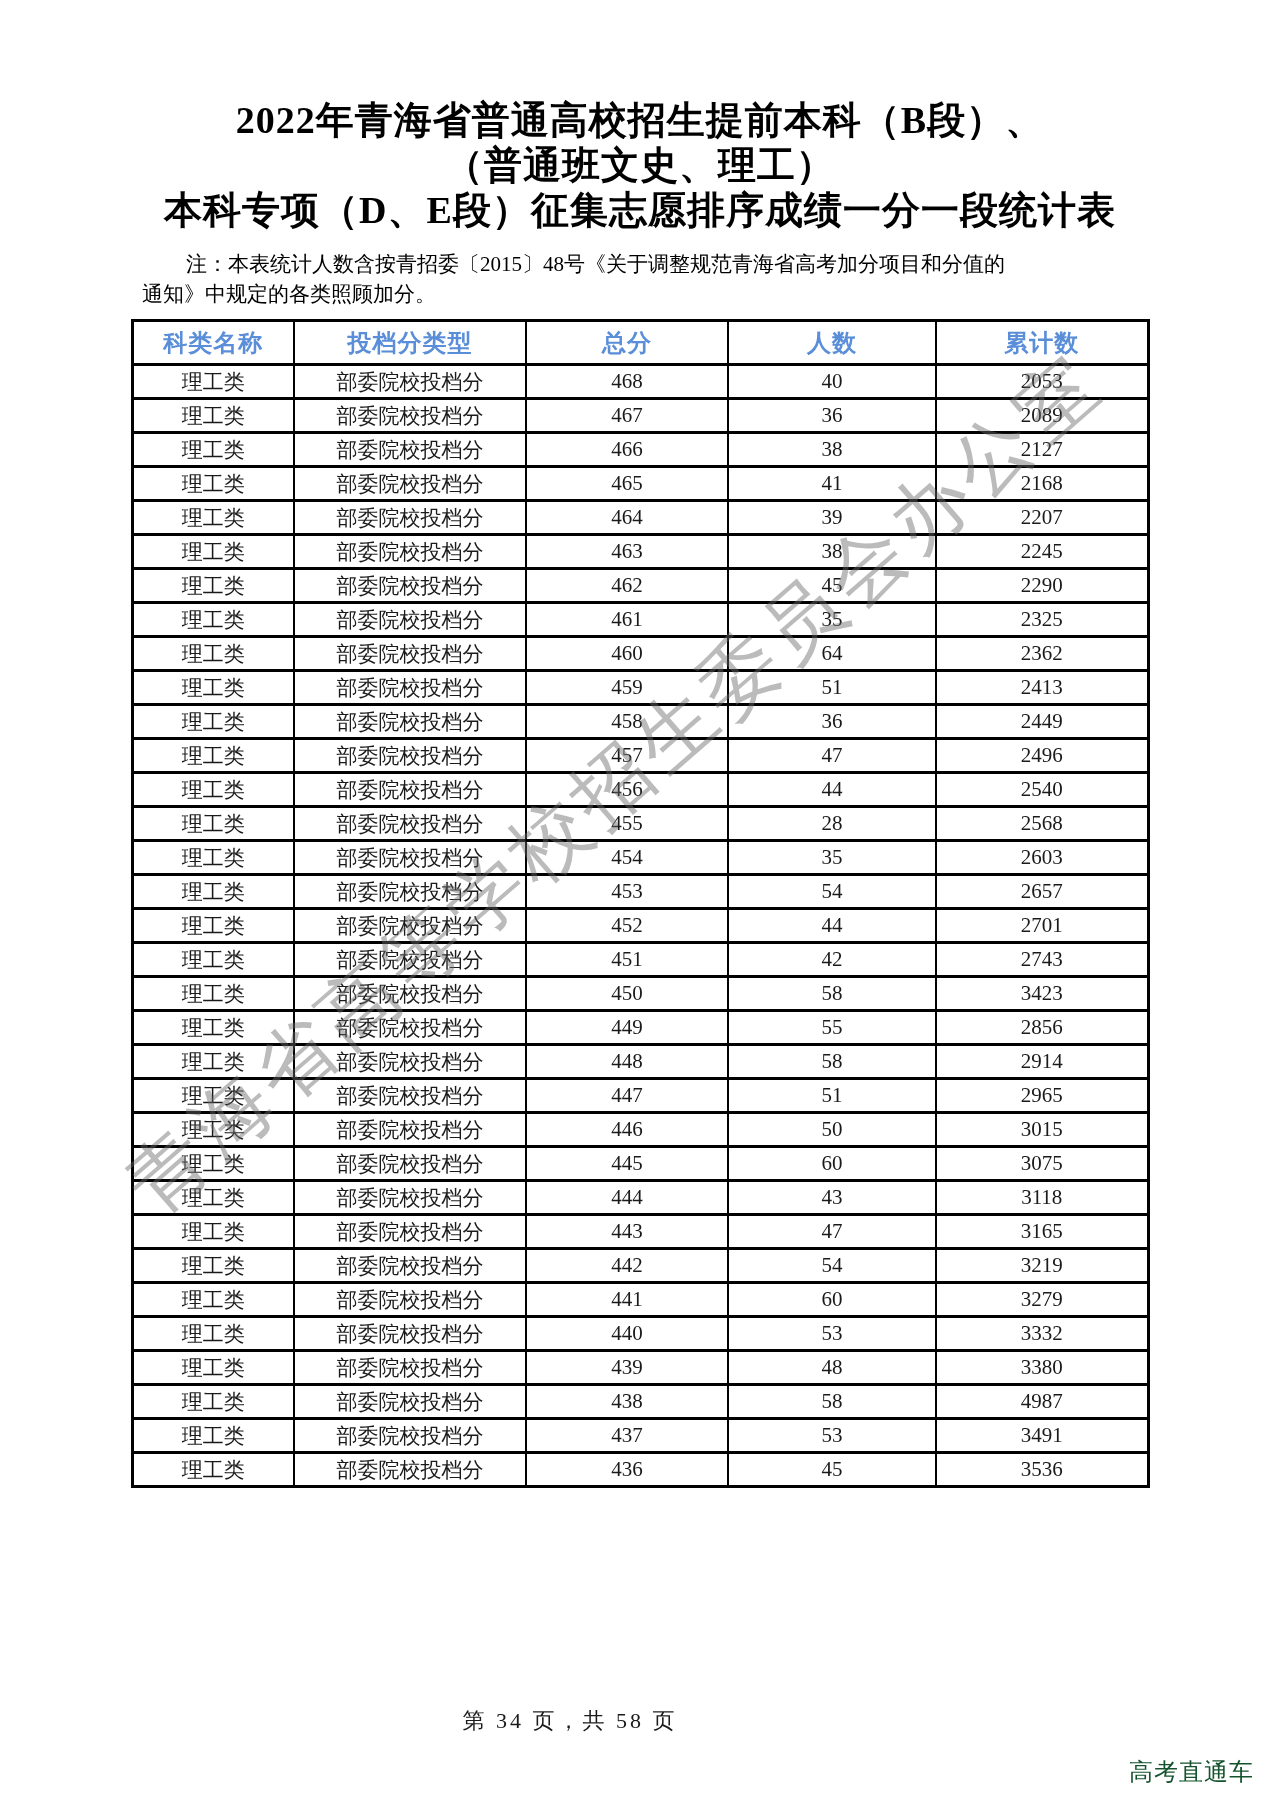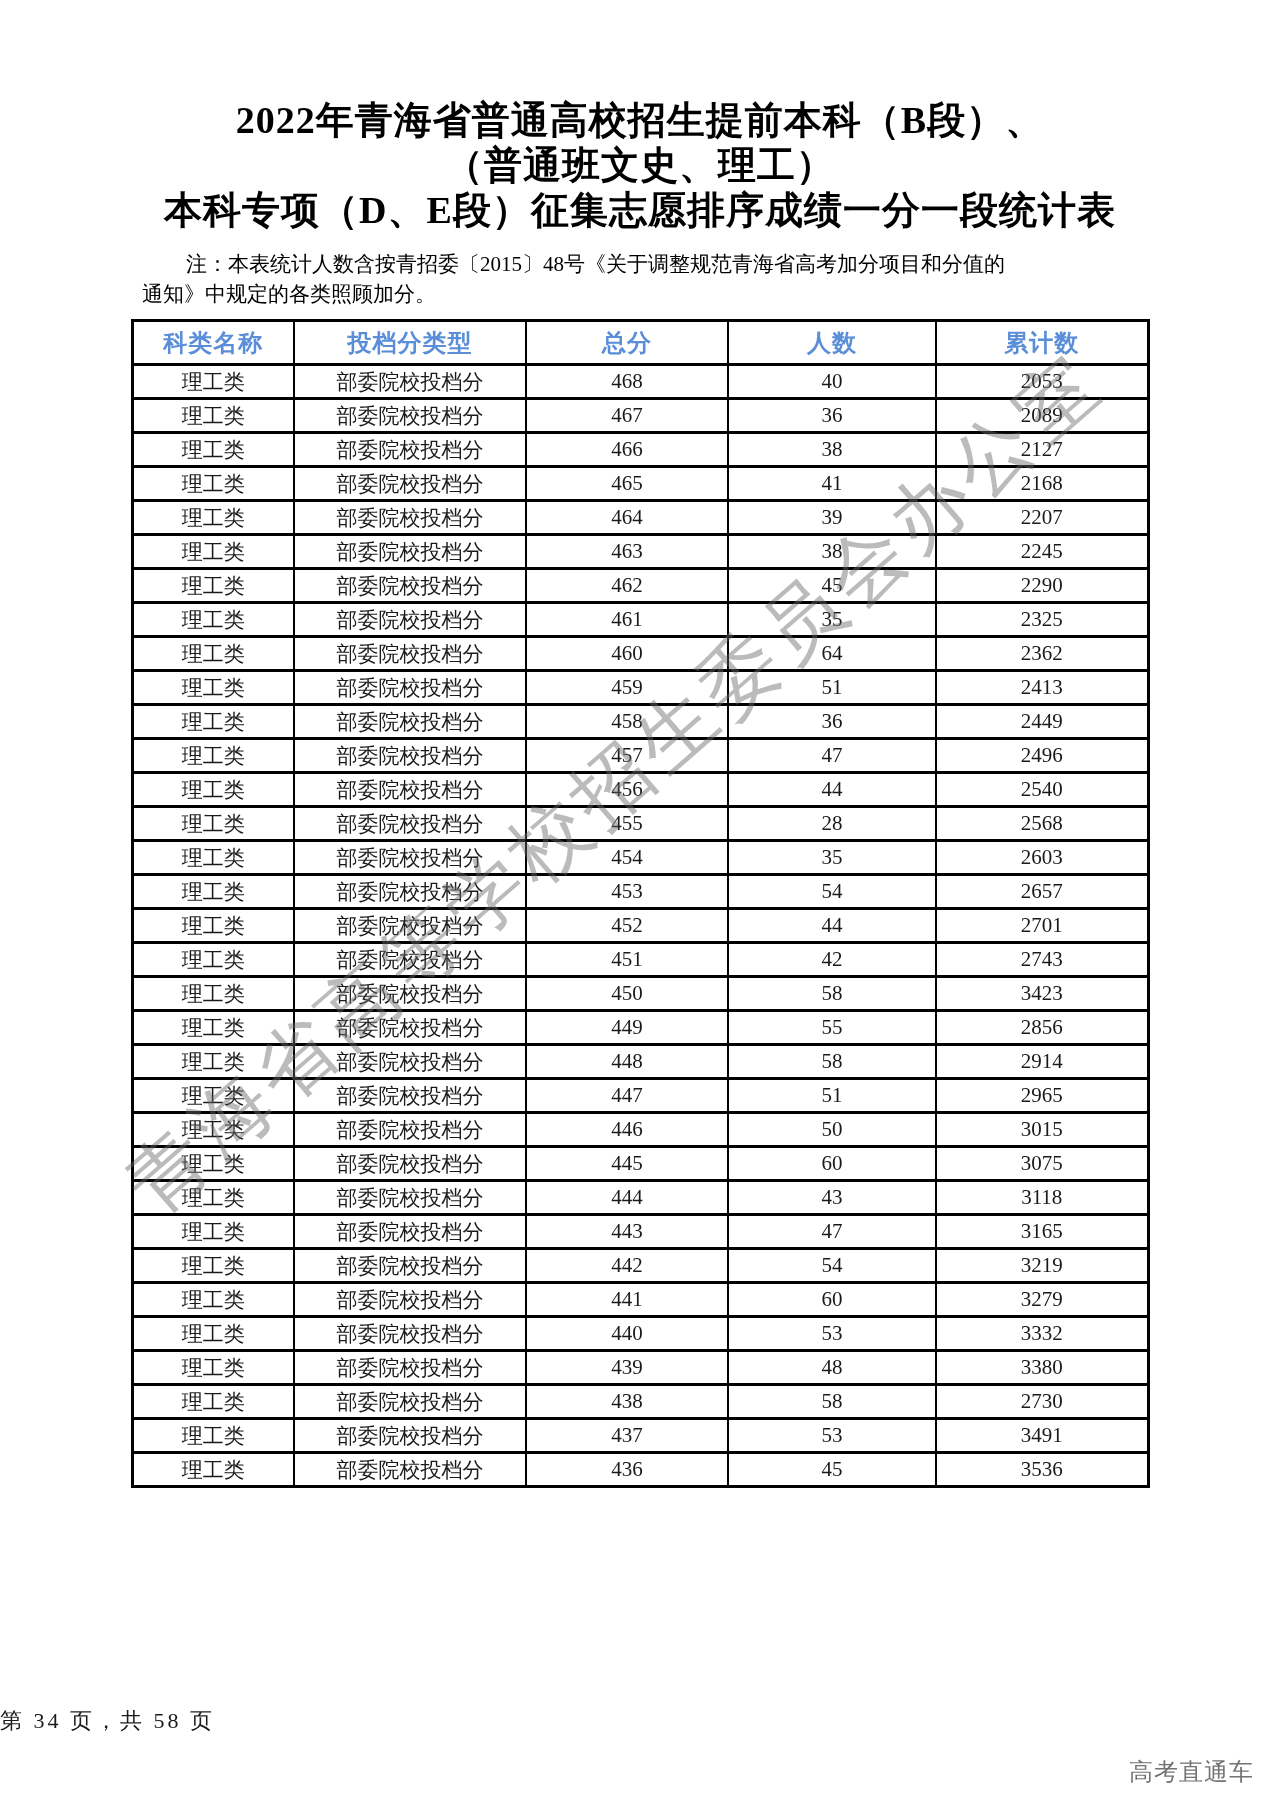--- a/index.html
+++ b/index.html
@@ -75,31 +75,32 @@
     color: rgba(105, 105, 105, 0.45);
     pointer-events: none;
     z-index: 5;
     font-family: "Liberation Serif", serif;
   }
   .footer {
     position: absolute;
     top: 1706px;
     left: 0;
     right: 140px;
+    text-align: center;
     font-size: 22px;
     letter-spacing: 3px;
     color: #1a1a1a;
   }
   .brand {
     position: absolute;
     top: 1756px;
     right: 26px;
     font-size: 24px;
     letter-spacing: 1px;
-    color: #737373;
+    color: #14532d;
     font-family: "Liberation Sans", sans-serif;
   }
 </style>
 </head>
 <body>
 
 <div class="page">
 
   <div class="title-block">
     <div class="title-line">2022年青海省普通高校招生提前本科（B段）、</div>
@@ -338,21 +339,21 @@
           <td>部委院校投档分</td>
           <td>439</td>
           <td>48</td>
           <td>3380</td>
         </tr>
         <tr>
           <td>理工类</td>
           <td>部委院校投档分</td>
           <td>438</td>
           <td>58</td>
-          <td>2730</td>
+          <td>4987</td>
         </tr>
         <tr>
           <td>理工类</td>
           <td>部委院校投档分</td>
           <td>437</td>
           <td>53</td>
           <td>3491</td>
         </tr>
         <tr>
           <td>理工类</td>

